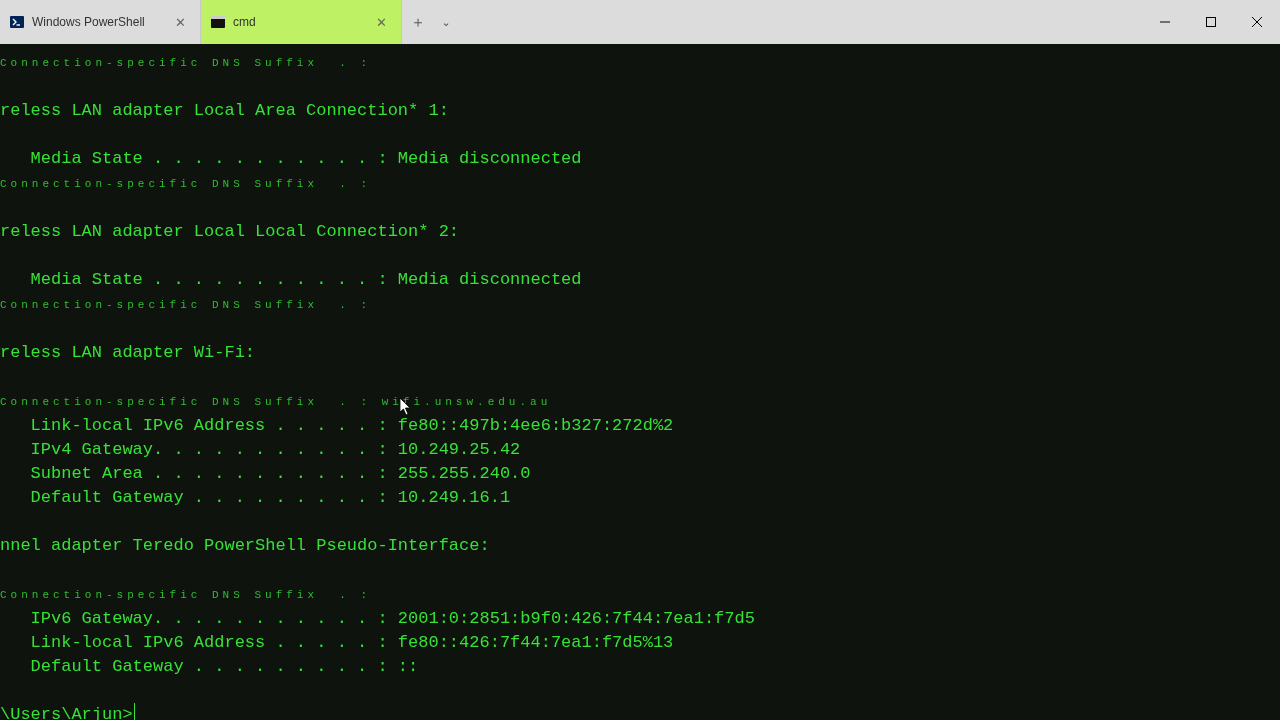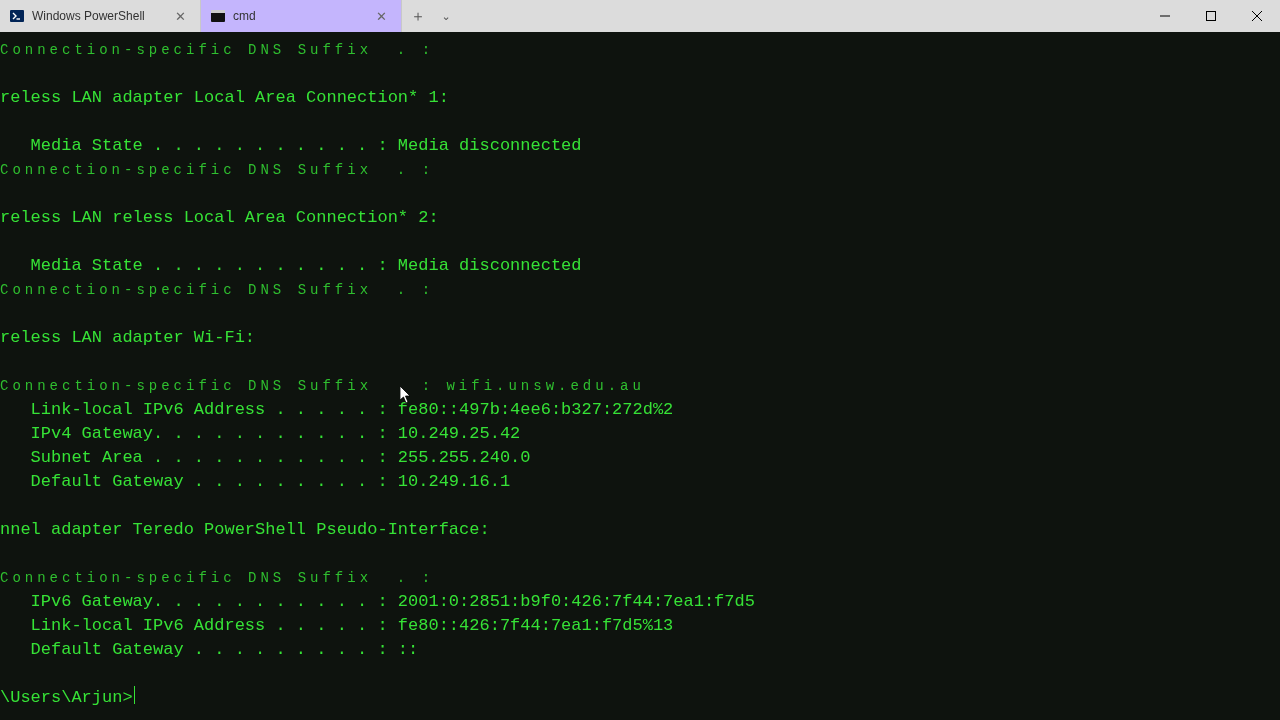--- a/index.html
+++ b/index.html
@@ -1,33 +1,33 @@
 <!DOCTYPE html>
 <html><head>
 <meta charset="utf-8">
 <style>
   html,body{margin:0;padding:0;width:1280px;height:720px;overflow:hidden;font-family:"Segoe UI",Arial,sans-serif;background:#e6e6e6;}
   
-  .titlebar{height:32px;background:#dcdcdc;display:flex;align-items:stretch;user-select:none;}
+  .titlebar{height:44px;background:#dcdcdc;display:flex;align-items:stretch;user-select:none;}
   .tab{display:flex;align-items:center;gap:8px;padding:0 10px;font-size:12px;color:#333;min-width:180px;border-right:1px solid #c8c8c8;position:relative;}
   .tab.inactive{background:#dcdcdc;}
-  .tab.active{background:#c4b5fd;}
+  .tab.active{background:#bef264;}
   .tab .icon{width:14px;height:14px;display:inline-flex;align-items:center;justify-content:center;}
   .tab .lbl{flex:1;white-space:nowrap;overflow:hidden;text-overflow:ellipsis;}
   .tab .x{color:#666;font-size:13px;padding:0 4px;}
   .tabadd{display:flex;align-items:center;justify-content:center;width:32px;color:#555;font-size:15px;}
   .tabdrop{display:flex;align-items:center;justify-content:center;width:24px;color:#555;font-size:11px;}
   .winbtns{margin-left:auto;display:flex;}
   .winbtn{width:46px;display:flex;align-items:center;justify-content:center;color:#333;}
   .winbtn svg{display:block;}
   
   .term{position:relative;background:#0e130e;color:#36e236;height:688px;padding:6px 0 0 0;font-family:"Consolas","Courier New",monospace;font-size:17px;line-height:24px;overflow:hidden;}
   .term pre{margin:0;white-space:pre;font-family:inherit;font-size:inherit;line-height:inherit;}
   .line{padding:0;margin:0;}
-  .ls{letter-spacing:4px;font-size:14px;color:#2fbf2f;}
+  .ls{letter-spacing:4px;font-size:11px;color:#2fbf2f;}
   .bold{font-weight:normal;}
   .cursor{position:absolute;left:400px;top:354px;width:12px;height:18px;pointer-events:none;}
   .caret{display:inline-block;width:1px;height:18px;background:#36e236;vertical-align:-2px;margin-left:1px;}
 </style>
 </head>
 <body>
 
 <div class="titlebar">
   <div class="tab inactive">
     <span class="icon">
@@ -73,21 +73,21 @@
 </div>
 
 <div class="term">
 <pre><span class="line ls">Connection-specific DNS Suffix  . :</span>
 
 <span class="line bold">reless LAN adapter Local Area Connection* 1:</span>
 
 <span class="line bold">   Media State . . . . . . . . . . . : Media disconnected</span>
 <span class="line ls">Connection-specific DNS Suffix  . :</span>
 
-<span class="line bold">reless LAN reless Local Area Connection* 2:</span>
+<span class="line bold">reless LAN adapter Local Local Connection* 2:</span>
 
 <span class="line bold">   Media State . . . . . . . . . . . : Media disconnected</span>
 <span class="line ls">Connection-specific DNS Suffix  . :</span>
 
 <span class="line bold">reless LAN adapter Wi-Fi:</span>
 
 <span class="line ls">Connection-specific DNS Suffix  . : wifi.unsw.edu.au</span>
 <span class="line bold">   Link-local IPv6 Address . . . . . : fe80::497b:4ee6:b327:272d%2</span>
 <span class="line bold">   IPv4 Gateway. . . . . . . . . . . : 10.249.25.42</span>
 <span class="line bold">   Subnet Area . . . . . . . . . . . : 255.255.240.0</span>

